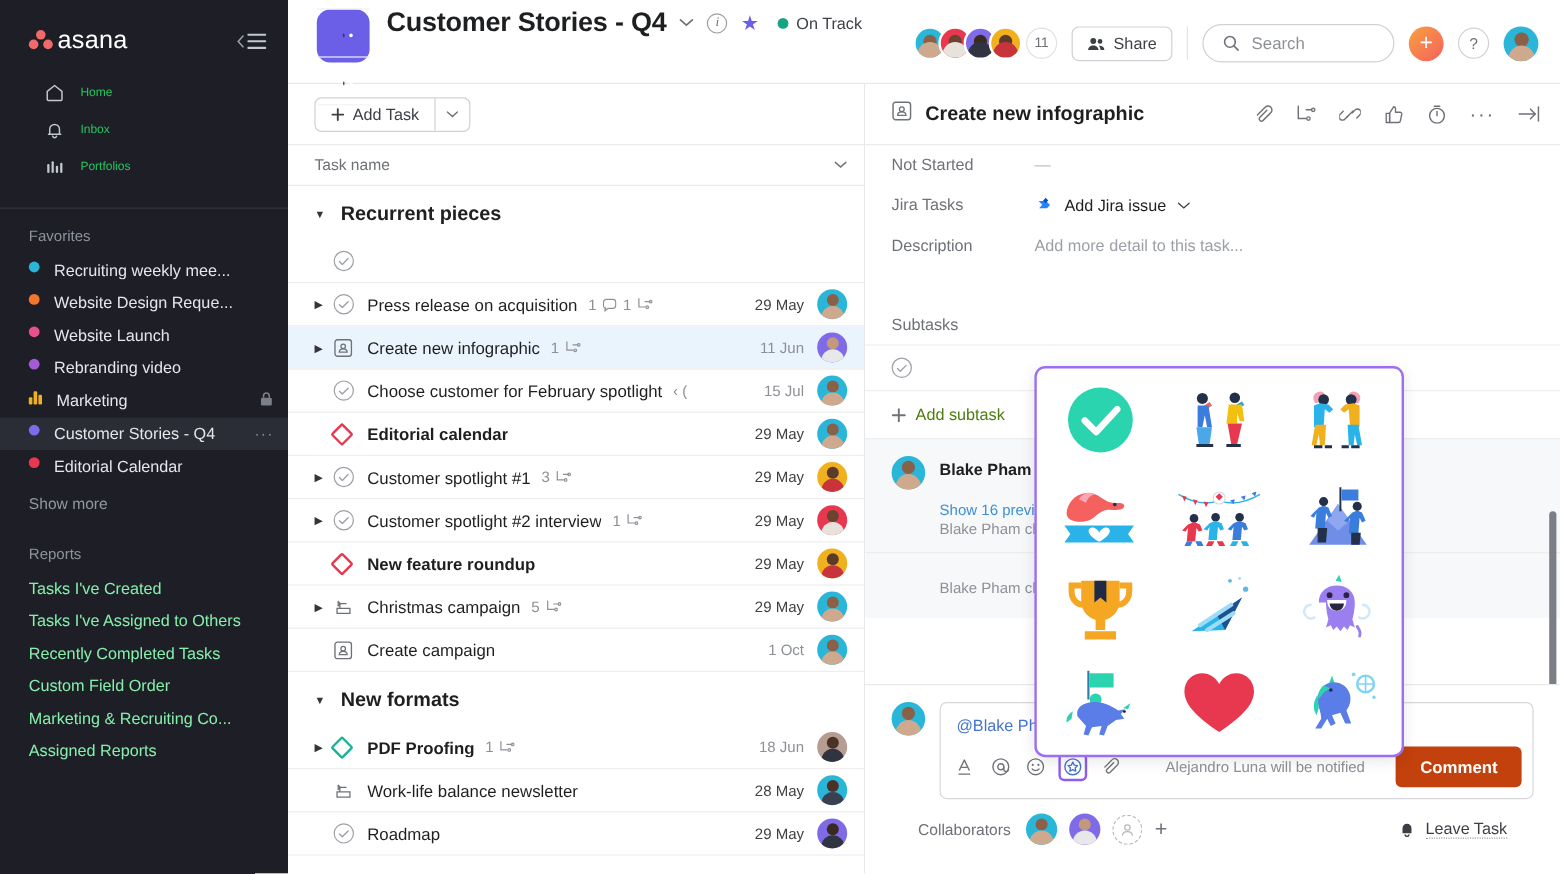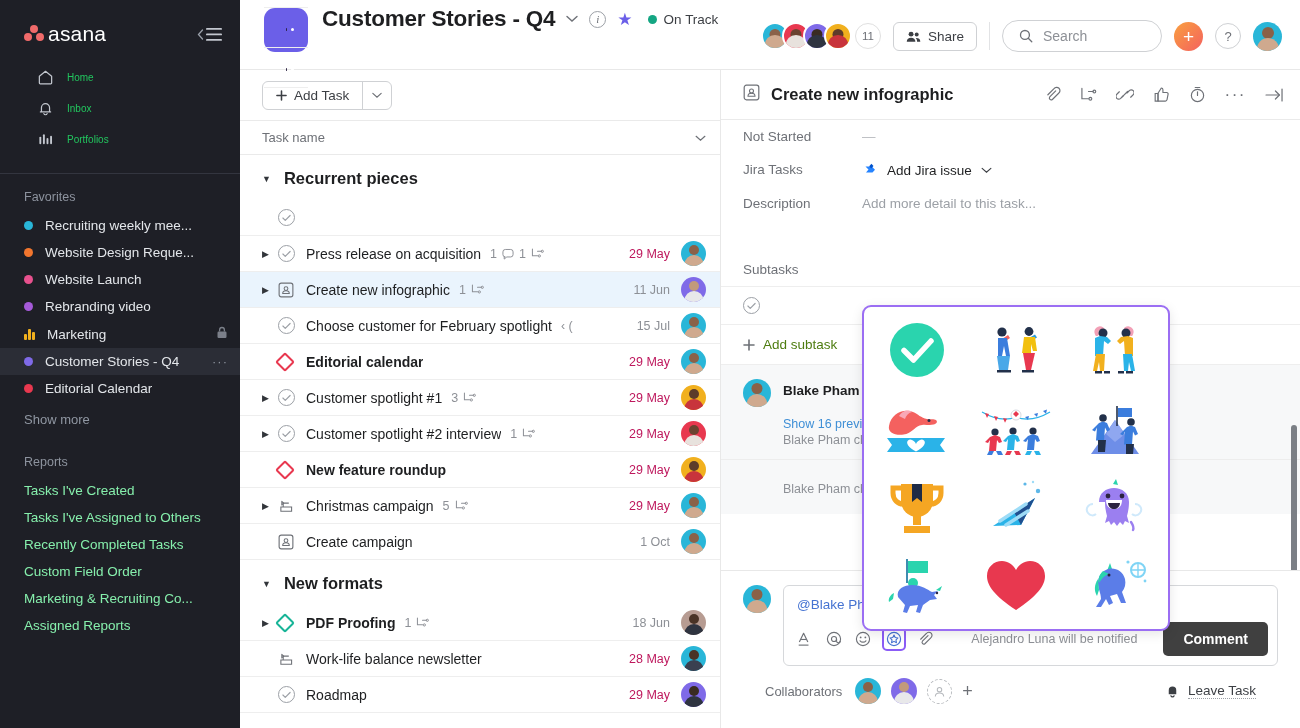--- a/index.html
+++ b/index.html
@@ -32,21 +32,21 @@
   .sb-item {
     display: flex; align-items: center; gap: 13px;
     padding: 7px 18px 7px 37px; font-size: 10px; color: #22c55e; cursor: pointer;
   }
   .sb-divider { height: 1px; background: #33353f; margin: 4px 0 0 0; }
 
   .sb-section-title {
     font-size: 12.5px; color: #8d939e; padding: 16px 18px 8px 24px; font-weight: 400;
   }
   .sb-proj {
-    display: flex; align-items: center; gap: 12px;
+    display: flex; gap: 12px;
     padding: 6px 12px 6px 24px; font-size: 13.5px; color: #e3e6ea; cursor: pointer;
     position: relative;
   }
   .sb-proj.active { background: #2b2d36; }
   .dot { width: 9px; height: 9px; border-radius: 50%; flex: 0 0 9px; }
   .bars { display: flex; align-items: flex-end; gap: 1.5px; height: 11px; width: 11px; flex: 0 0 11px; }
   .bars b { width: 2.5px; background: #f1b01e; display: block; border-radius: 1px; }
   .sb-proj .label { white-space: nowrap; overflow: hidden; text-overflow: ellipsis; }
   .sb-proj .trail { margin-left: auto; color: #8d939e; font-size: 13px; letter-spacing: 1px; }
   .lock { margin-left: auto; opacity: .75; }
@@ -115,21 +115,21 @@
 
   .row { display: flex; align-items: center; height: 36px; padding: 0 14px 0 22px; border-bottom: 1px solid #eeeeee; font-size: 14px; color: #1e1f21; cursor: pointer; }
   .row.sel { background: #eaf4fd; }
   .row .tri { width: 16px; flex: 0 0 16px; color: #32353a; font-size: 9px; }
   .row .ic { width: 28px; flex: 0 0 28px; display: flex; align-items: center; }
   .row .nm { white-space: nowrap; overflow: hidden; text-overflow: ellipsis; }
   .row .nm.b { font-weight: 700; }
   .row .meta { display: flex; align-items: center; gap: 5px; margin-left: 9px; color: #8d9096; font-size: 12.5px; white-space: nowrap; }
   .row .spacer { flex: 1; }
   .row .date { font-size: 12.5px; color: #8d9096; margin-right: 11px; white-space: nowrap; }
-  .row .date.due { color: #be185d; }
+  .row .date.due { color: #404040; }
   .row .rav { width: 25px; height: 25px; border-radius: 50%; overflow: hidden; position: relative; flex: 0 0 25px; }
 
   .circ { width: 17px; height: 17px; border-radius: 50%; border: 1.4px solid #9ca0a6; display: flex; align-items: center; justify-content: center; }
   .circ svg { display: block; }
   .diamond { width: 14px; height: 14px; border: 2px solid #e8384f; transform: rotate(45deg); border-radius: 2px; }
   .diamond.green { border-color: #17b497; }
 
   
   .detail { flex: 1; display: flex; flex-direction: column; min-width: 0; position: relative; background: #fff; }
   .dt-head { display: flex; align-items: center; padding: 14px 16px 14px 22px; border-bottom: 1px solid #eaeaea; gap: 11px; }
@@ -160,21 +160,21 @@
 
   .composer-wrap { border-top: 1px solid #e8e8e8; padding: 14px 22px 10px 22px; background: #fff; }
   .composer { display: flex; gap: 12px; align-items: flex-start; }
   .comp-av { width: 28px; height: 28px; border-radius: 50%; overflow: hidden; position: relative; flex: 0 0 28px; }
   .comp-box { flex: 1; border: 1px solid #d6d8db; border-radius: 6px; min-height: 76px; display: flex; flex-direction: column; justify-content: space-between; }
   .comp-text { padding: 11px 13px 4px 13px; font-size: 13.5px; color: #4573d2; white-space: nowrap; overflow: hidden; }
   .comp-bar { display: flex; align-items: center; gap: 13px; padding: 6px 9px 9px 13px; }
   .comp-bar .tool { color: #6e7177; cursor: pointer; display: flex; align-items: center; }
   .comp-bar .tool.act { color: #4573d2; outline: 2.5px solid #8b5cf6; border-radius: 3px; padding: 2px; background: #fff; }
   .notify { margin-left: auto; font-size: 12.5px; color: #8d9096; white-space: nowrap; }
-  .comment-btn { background: #404040; color: #fff; border: none; border-radius: 5px; padding: 9px 20px; font-size: 14px; font-weight: 600; cursor: pointer; margin-left: 13px; }
+  .comment-btn { background: #c2410c; color: #fff; border: none; border-radius: 5px; padding: 9px 20px; font-size: 14px; font-weight: 600; cursor: pointer; margin-left: 13px; }
 
   .collab { display: flex; align-items: center; gap: 10px; padding: 12px 22px 14px 22px; }
   .collab .lbl { font-size: 13px; color: #6e7177; margin-right: 3px; }
   .collab .cav { width: 26px; height: 26px; border-radius: 50%; overflow: hidden; position: relative; flex: 0 0 26px; }
   .collab .ghost { width: 25px; height: 25px; border-radius: 50%; border: 1.4px dashed #b6b9bd; display: flex; align-items: center; justify-content: center; color: #b6b9bd; }
   .collab .plus { color: #6e7177; font-size: 18px; cursor: pointer; }
   .leave { margin-left: auto; display: flex; align-items: center; gap: 8px; font-size: 13.5px; color: #3c3f44; cursor: pointer; }
   .leave .u { border-bottom: 1.5px dotted #9ca0a6; }
 
   

